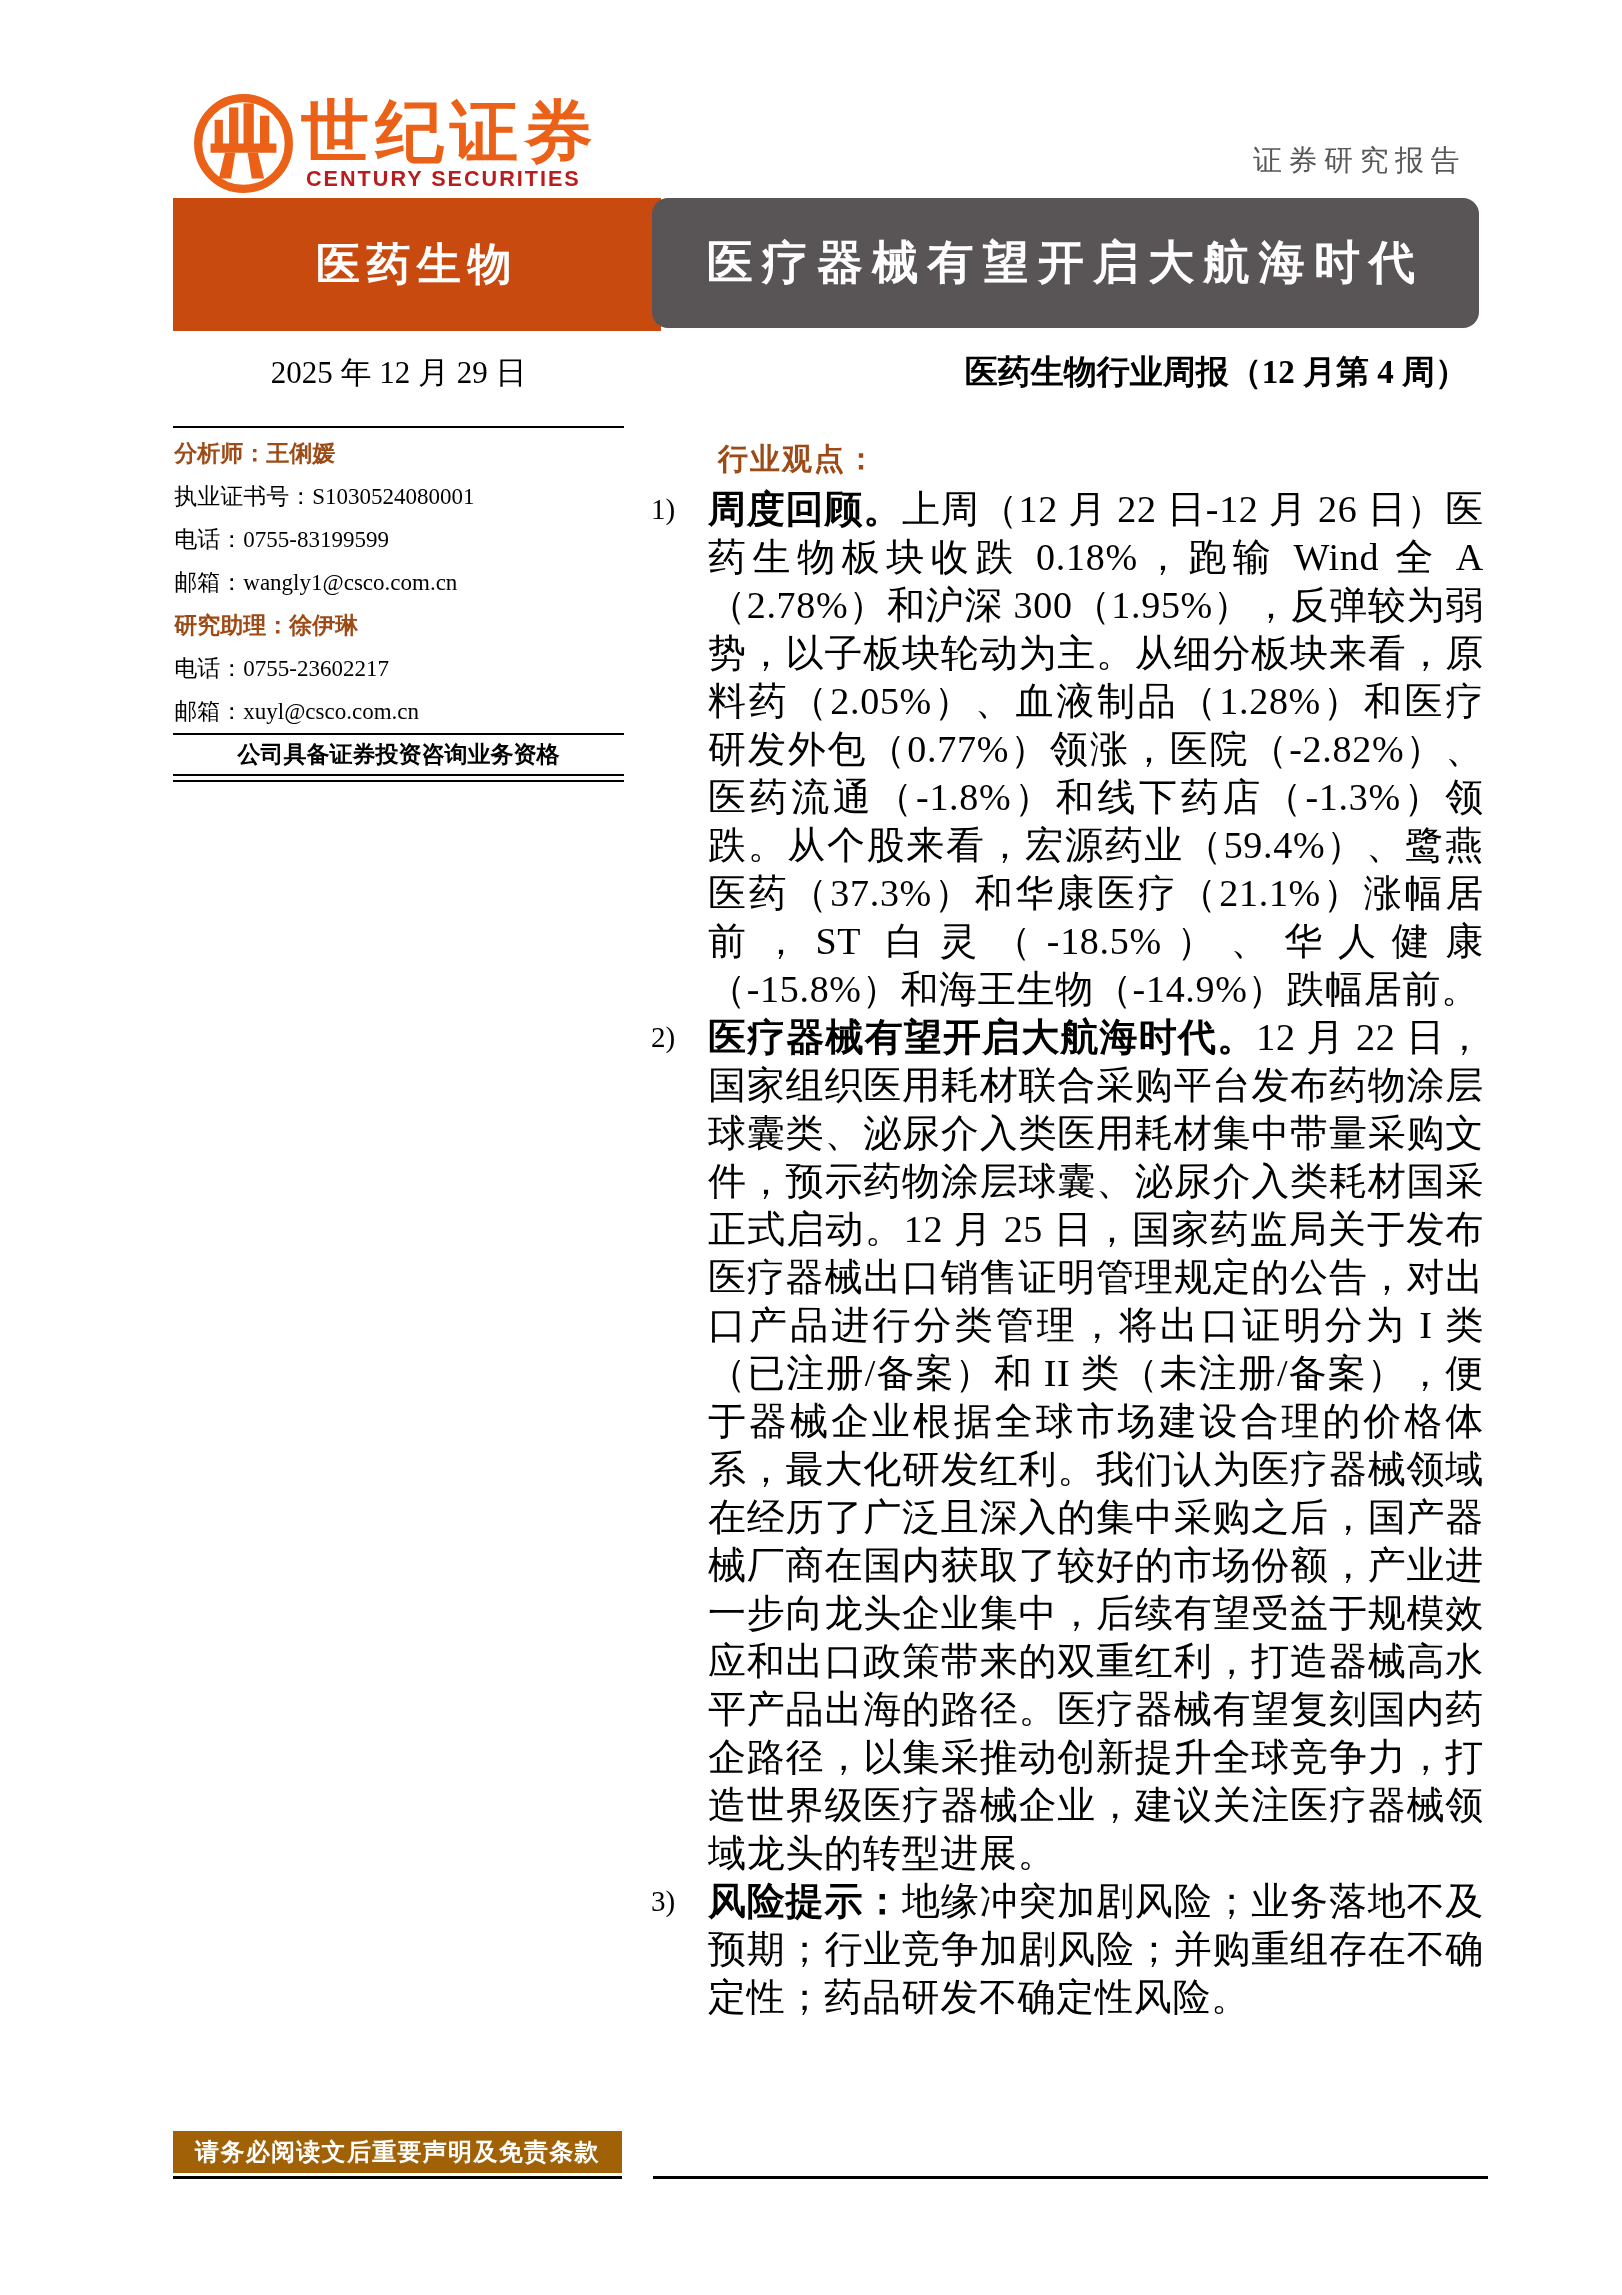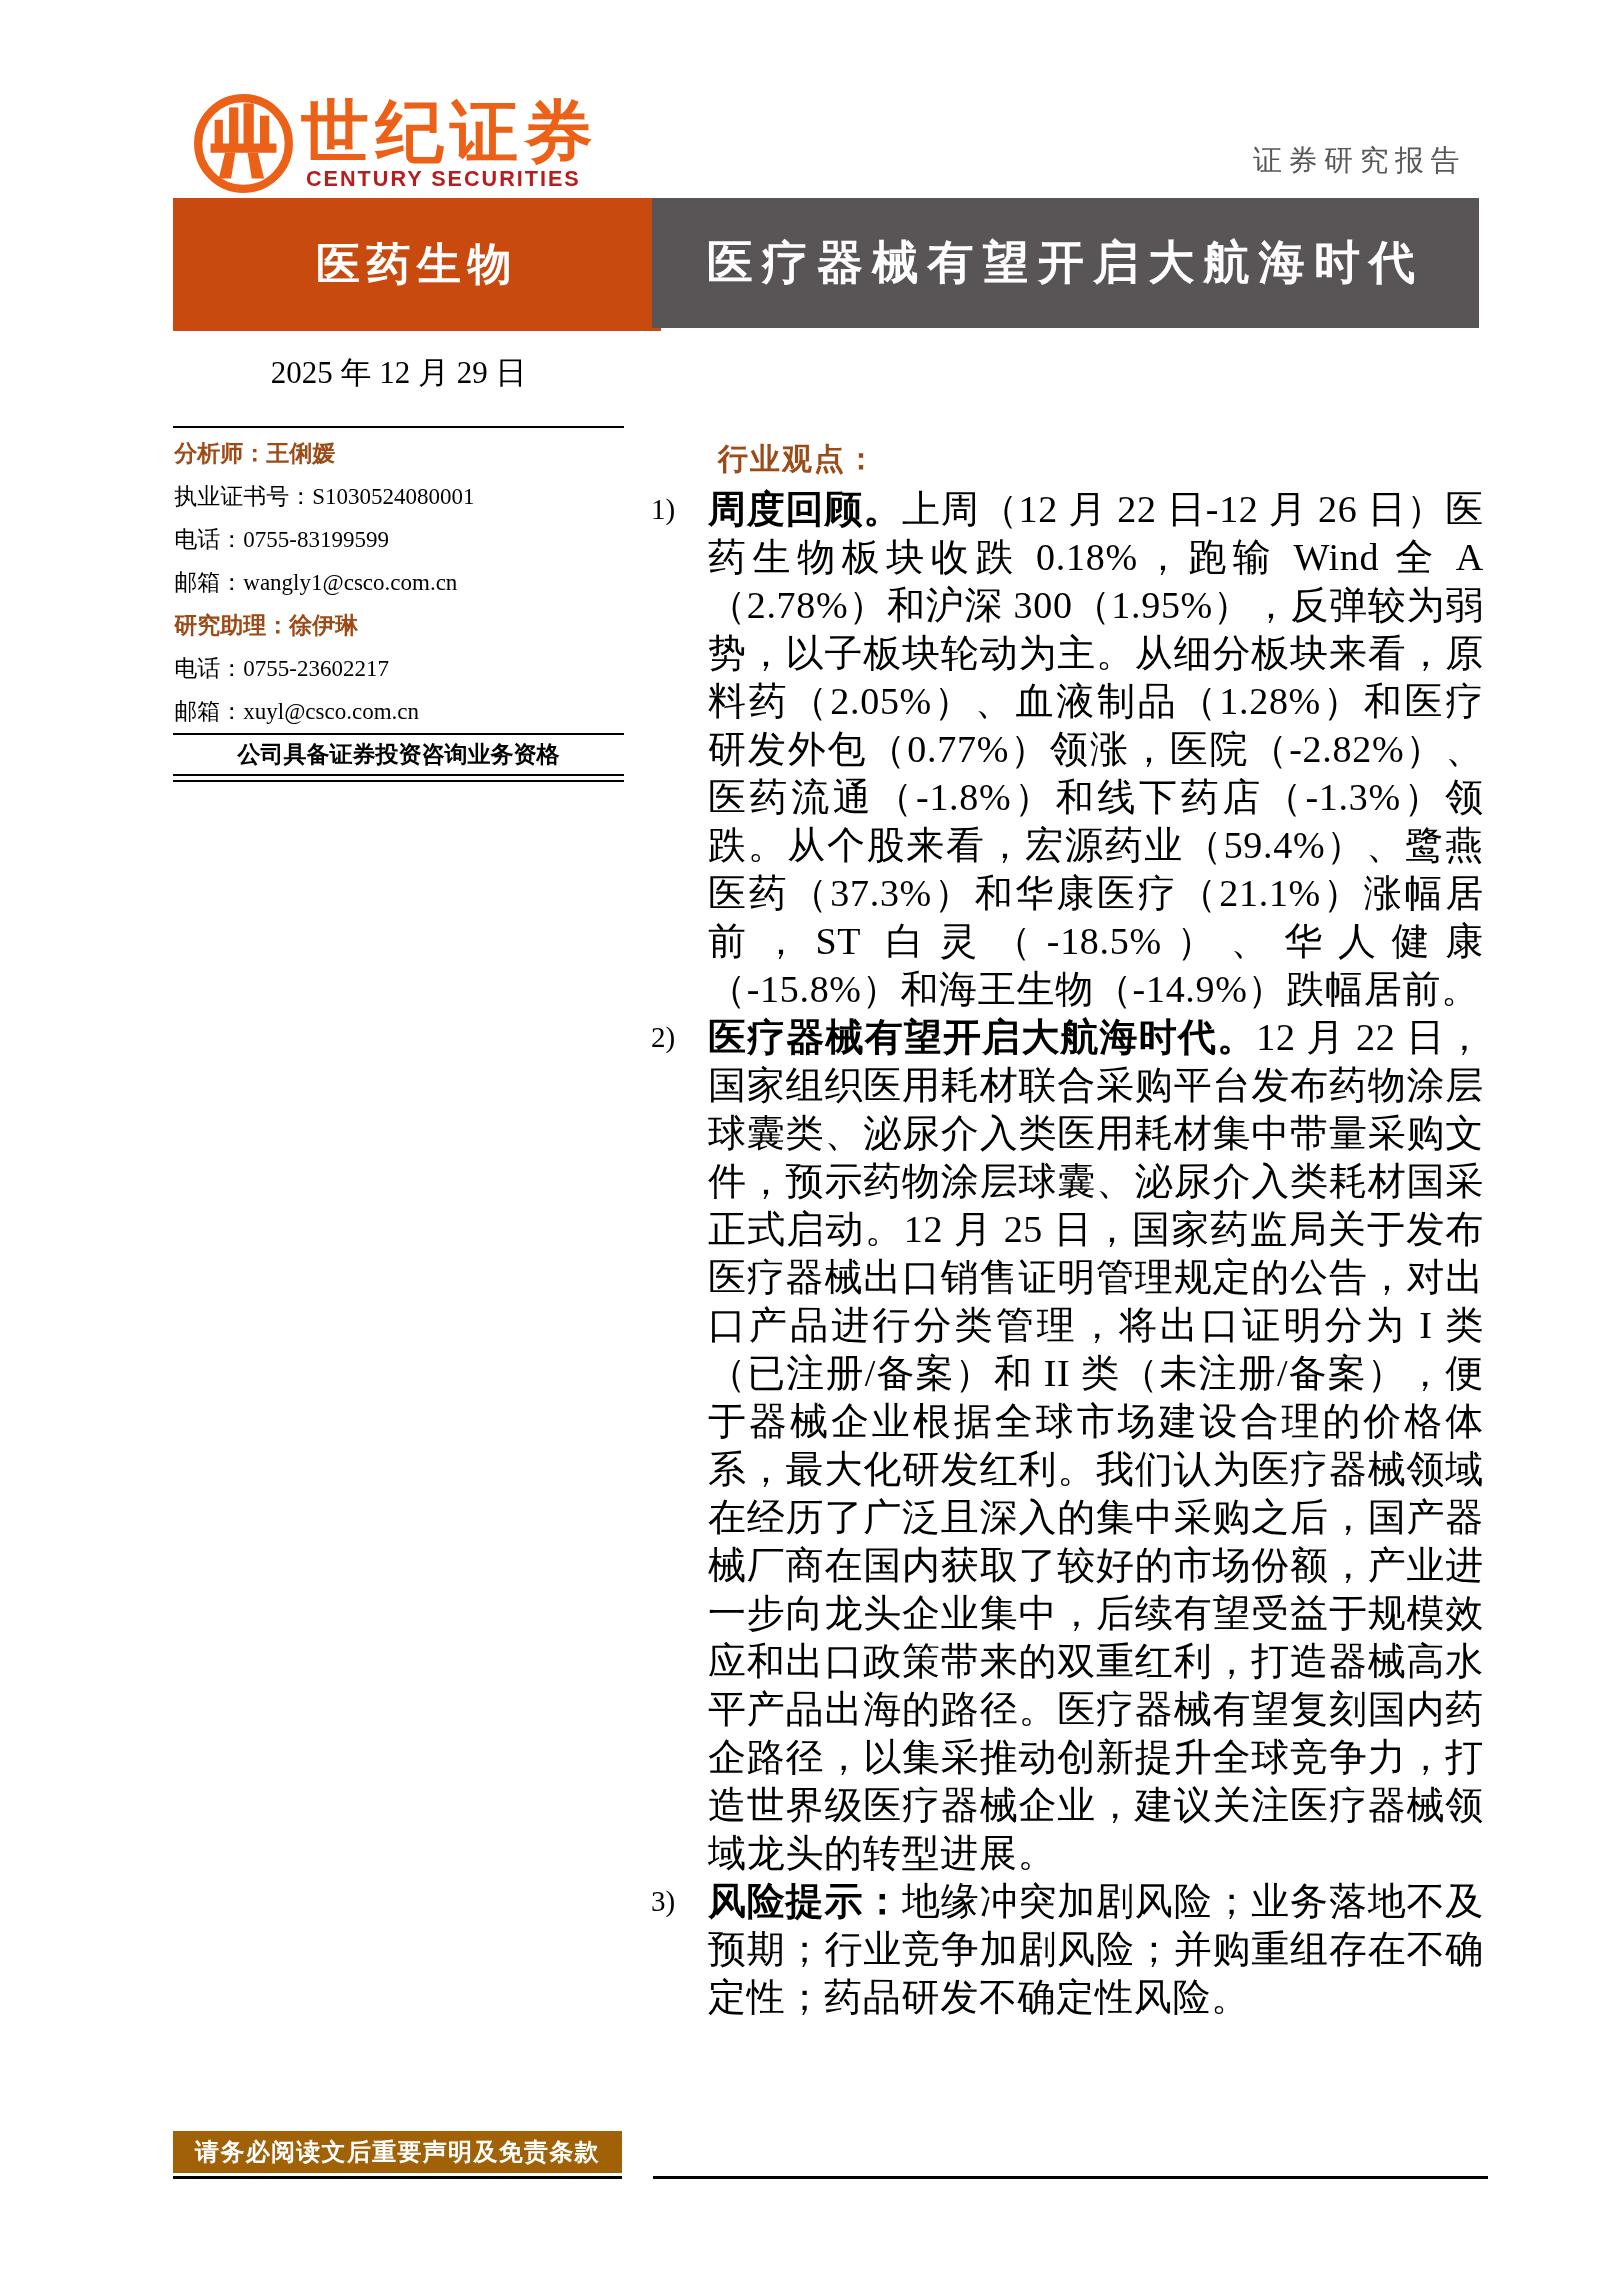--- a/index.html
+++ b/index.html
@@ -25,21 +25,21 @@
   }
 
   
   .banner-industry {
     left:173px; top:198px; width:488px; height:133px; background:#C94A0F;
     display:flex; align-items:center; justify-content:center;
   }
   .banner-industry span { color:#fff; font-size:44px; font-weight:bold; letter-spacing:6.5px; }
   .banner-title {
     left:652px; top:198px; width:827px; height:130px; background:#595456;
-    display:flex; align-items:center; justify-content:center;
+    display:flex; align-items:center; justify-content:center;border-radius:16px;
   }
   .banner-title span { color:#fff; font-size:46px; font-weight:bold; letter-spacing:9.2px; white-space:nowrap; }
 
   
   .report-date { left:173px; top:353px; width:451px; text-align:center; font-size:31px; line-height:39px; white-space:nowrap; }
   .report-series { right:154px; top:353px; font-size:33px; font-weight:bold; line-height:39px; white-space:nowrap; }
 
   
   .sidebar { left:173px; top:426px; width:451px; }
   .rule { border:none; border-top:2px solid #000; margin:0; }
@@ -96,20 +96,21 @@
   <div class="abs report-type">证券研究报告</div>
 
   <div class="abs banner-industry">
     <span>医药生物</span>
   </div>
   <div class="abs banner-title">
     <span>医疗器械有望开启大航海时代</span>
   </div>
 
   <div class="abs report-date">2025 年 12 月 29 日</div>
+  <div class="abs report-series">医药生物行业周报（12 月第 4 周）</div>
 
   <div class="abs sidebar">
     <hr class="rule">
     <div class="sidebar-rows">
       <div class="sidebar-row em">分析师：王俐媛</div>
       <div class="sidebar-row">执业证书号：S1030524080001</div>
       <div class="sidebar-row">电话：0755-83199599</div>
       <div class="sidebar-row">邮箱：wangly1@csco.com.cn</div>
       <div class="sidebar-row em">研究助理：徐伊琳</div>
       <div class="sidebar-row">电话：0755-23602217</div>

